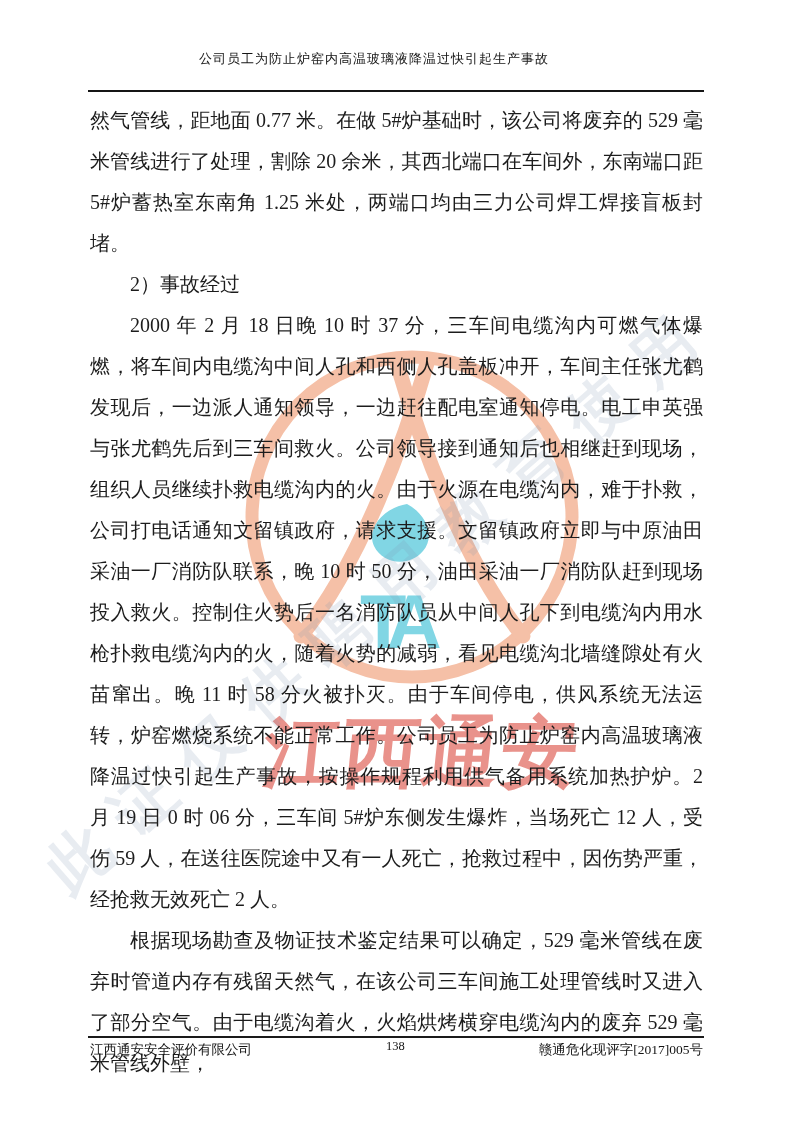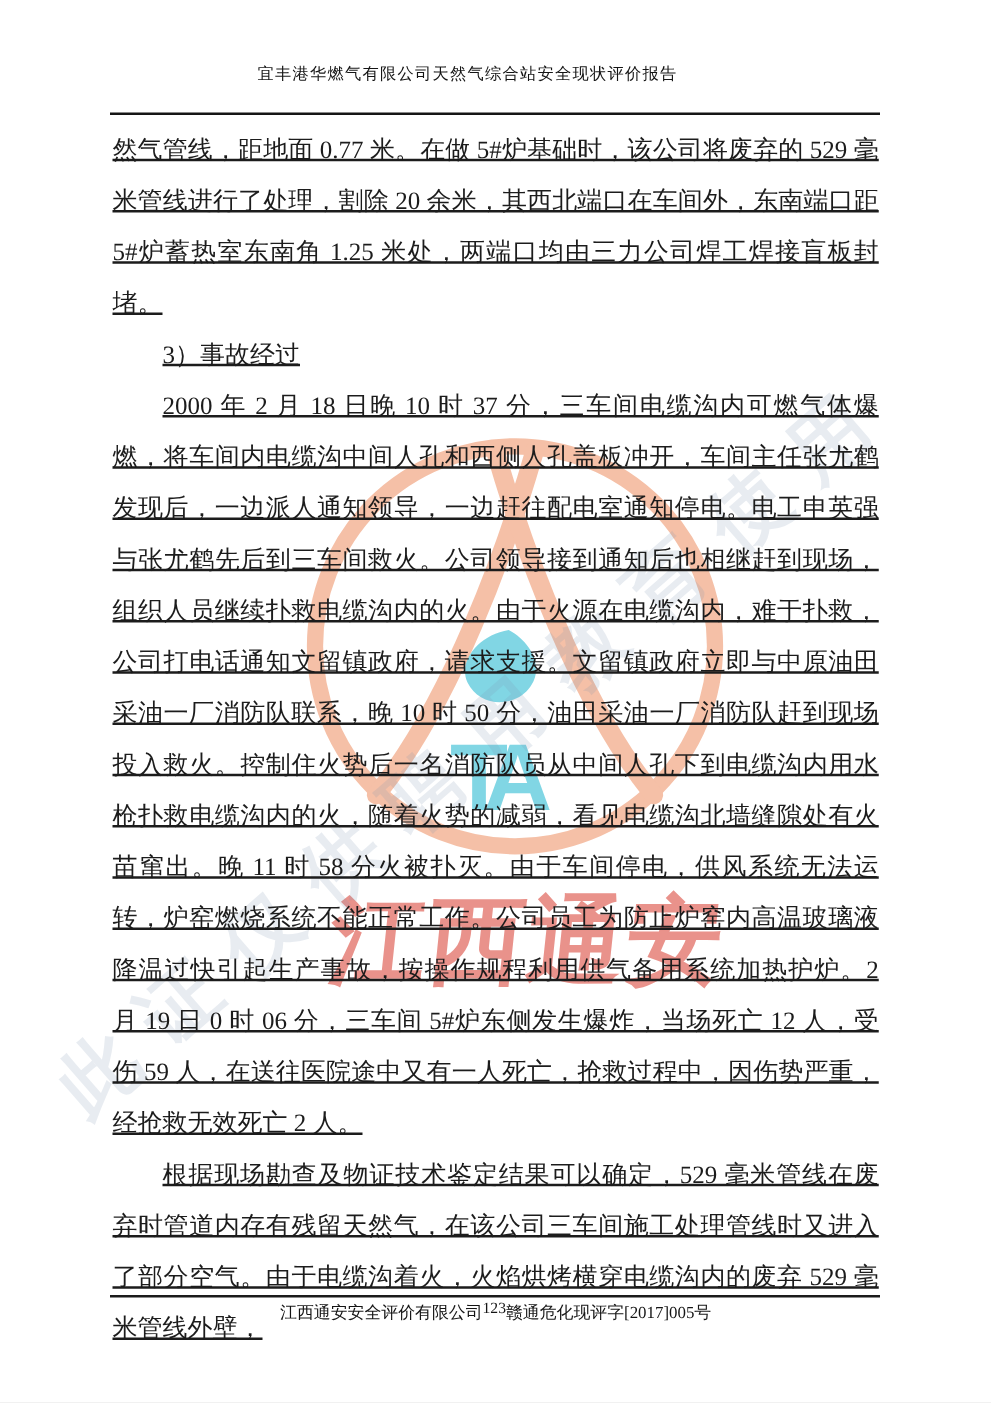--- a/index.html
+++ b/index.html
@@ -20,31 +20,31 @@
     position:absolute; top:90px; left:88px; width:616px; height:0;
     border-top:2px solid #151515;
   }
 
   
   .body-text {
     position:absolute; top:100px; left:90px; width:613px;
     font-size:20px; line-height:41px;
     text-align:justify; text-justify:inter-ideograph;
   }
-  .body-text p { margin:0;text-decoration:underline; }
+  .body-text p { margin:0; }
   .body-text p.indent { text-indent:2em; }
 
   
   .footer-rule {
     position:absolute; top:1036px; left:88px; width:616px; height:0;
     border-top:2px solid #1a1a1a;
   }
   .footer-row {
     position:absolute; top:1041px; left:90px; width:613px;
-    display:flex; justify-content:center; align-items:flex-start;
+    display:flex; justify-content:space-between; align-items:flex-start;
     font-size:13.5px; color:#141414;
   }
   .footer-page { font-size:12.5px; position:relative; top:-2px; }
 
   
   .watermark-layer { position:absolute; inset:0; z-index:0; pointer-events:none; }
   .content-layer   { position:absolute; inset:0; z-index:1; }
 
   .wm-ring  { position:absolute; left:235px; top:340px; opacity:0.62; }
   .wm-stamp { position:absolute; left:352px; top:498px; opacity:0.78; }
@@ -81,31 +81,31 @@
       <text x="8" y="150" font-size="76" font-weight="bold" letter-spacing="-14" font-family="Liberation Sans, sans-serif" fill="#5ecbdd">TA</text>
     </svg>
 
     <div class="wm-red">江西通安</div>
 
     <div class="wm-diag">此证仅供聘用教育使用</div>
   </div>
 
   <div class="content-layer">
 
-    <div class="header-title">宜丰港华燃气有限公司天然气综合站安全现状评价报告</div>
+    <div class="header-title">公司员工为防止炉窑内高温玻璃液降温过快引起生产事故</div>
     <div class="header-rule"></div>
 
     <div class="body-text" id="body-text">
         <p>然气管线，距地面 0.77 米。在做 5#炉基础时，该公司将废弃的 529 毫米管线进行了处理，割除 20 余米，其西北端口在车间外，东南端口距 5#炉蓄热室东南角 1.25 米处，两端口均由三力公司焊工焊接盲板封堵。</p>
-        <p class="indent">3）事故经过</p>
+        <p class="indent">2）事故经过</p>
         <p class="indent">2000 年 2 月 18 日晚 10 时 37 分，三车间电缆沟内可燃气体爆燃，将车间内电缆沟中间人孔和西侧人孔盖板冲开，车间主任张尤鹤发现后，一边派人通知领导，一边赶往配电室通知停电。电工申英强与张尤鹤先后到三车间救火。公司领导接到通知后也相继赶到现场，组织人员继续扑救电缆沟内的火。由于火源在电缆沟内，难于扑救，公司打电话通知文留镇政府，请求支援。文留镇政府立即与中原油田采油一厂消防队联系，晚 10 时 50 分，油田采油一厂消防队赶到现场投入救火。控制住火势后一名消防队员从中间人孔下到电缆沟内用水枪扑救电缆沟内的火，随着火势的减弱，看见电缆沟北墙缝隙处有火苗窜出。晚 11 时 58 分火被扑灭。由于车间停电，供风系统无法运转，炉窑燃烧系统不能正常工作。公司员工为防止炉窑内高温玻璃液降温过快引起生产事故，按操作规程利用供气备用系统加热护炉。2 月 19 日 0 时 06 分，三车间 5#炉东侧发生爆炸，当场死亡 12 人，受伤 59 人，在送往医院途中又有一人死亡，抢救过程中，因伤势严重，经抢救无效死亡 2 人。</p>
         <p class="indent">根据现场勘查及物证技术鉴定结果可以确定，529 毫米管线在废弃时管道内存有残留天然气，在该公司三车间施工处理管线时又进入了部分空气。由于电缆沟着火，火焰烘烤横穿电缆沟内的废弃 529 毫米管线外壁，</p>
       </div>
 
     <div class="footer-rule"></div>
     <div class="footer-row">
       <span>江西通安安全评价有限公司</span>
-      <span class="footer-page">123</span>
+      <span class="footer-page">138</span>
       <span>赣通危化现评字[2017]005号</span>
     </div>
   </div>
 
 </div>
 
 </body></html>

